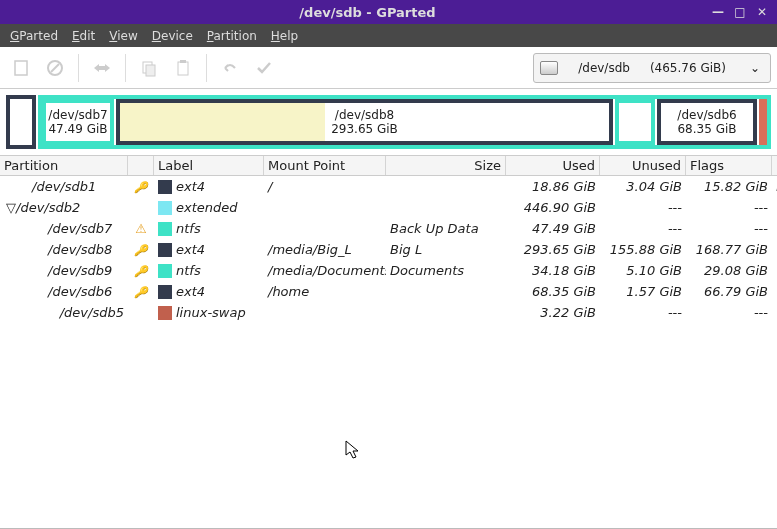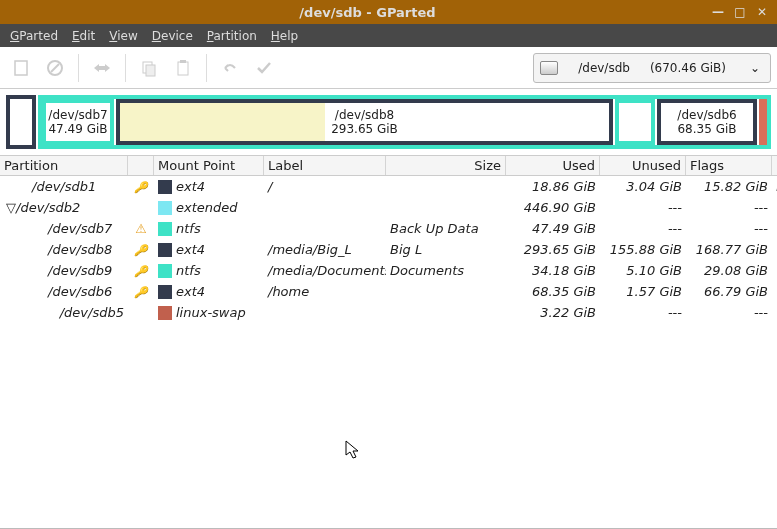--- a/index.html
+++ b/index.html
@@ -1,17 +1,17 @@
 <!DOCTYPE html>
 <html><head>
 <meta charset="utf-8">
 <style>
 * { box-sizing: border-box; margin: 0; padding: 0; font-family: "DejaVu Sans", "Liberation Sans", sans-serif; }
 body { background: #e8e8e8; width: 777px; height: 529px; overflow: hidden; font-size: 12px; color: #222; }
-.titlebar { background: #a16207; height: 24px; display: flex; align-items: center; color: #ddd; }
+.titlebar { background: #4c1d95; height: 24px; display: flex; align-items: center; color: #ddd; }
 .titlebar .title { flex: 1; text-align: center; font-weight: bold; font-size: 13px; }
 .titlebar .icons { display: flex; gap: 8px; padding-right: 8px; }
 .titlebar .ticon { width: 14px; text-align: center; font-weight: bold; cursor: default; }
 .menubar { background: #484848; height: 23px; display: flex; align-items: center; gap: 14px; padding: 0 10px; color: #ddd; }
 .menubar .item { cursor: default; }
 .menubar .item .ul { text-decoration: underline; }
 .toolbar { height: 42px; background: #fff; display: flex; align-items: center; padding: 0 6px; gap: 4px; border-bottom: 1px solid #ccc; }
 .tbtn { width: 30px; height: 30px; display: flex; align-items: center; justify-content: center; color: #bbb; }
 .tsep { width: 1px; height: 28px; background: #ddd; margin: 0 4px; }
 .spacer { flex: 1; }
@@ -107,21 +107,21 @@
     </div>
   <div class="tbtn">
       <svg width="18" height="18">
         <path d="M3 9 L7 13 L15 4" fill="none" stroke="#ccc" stroke-width="2.5"></path>
       </svg>
     </div>
   <div class="spacer"></div>
   <div class="devsel">
     <div class="drive-icon"></div>
     <span>/dev/sdb</span>
-    <span>(670.46 GiB)</span>
+    <span>(465.76 GiB)</span>
     <span class="chev">⌄</span>
   </div>
 </div>
 
 <div class="diskmap">
   <div class="dm-a"></div>
   <div class="dm-wrap-ext">
     <div class="dm-b">
       <span>/dev/sdb7</span>
       <span>47.49 GiB</span>
@@ -138,22 +138,22 @@
       <span>/dev/sdb6</span>
       <span>68.35 GiB</span>
     </div>
     <div class="dm-f"></div>
   </div>
 </div>
 
 <div class="headers">
   <div class="h">Partition</div>
   <div class="h"></div>
+  <div class="h">Label</div>
   <div class="h">Mount Point</div>
-  <div class="h">Label</div>
   <div class="h num" style="justify-content:flex-end">Size</div>
   <div class="h num" style="justify-content:flex-end">Used</div>
   <div class="h num" style="justify-content:flex-end">Unused</div>
   <div class="h">Flags</div>
 </div>
 
 <div class="main">
   <div class="table" id="tbl">
       <div class="row">
         <div class="c c-part" style="padding-left:22px">

